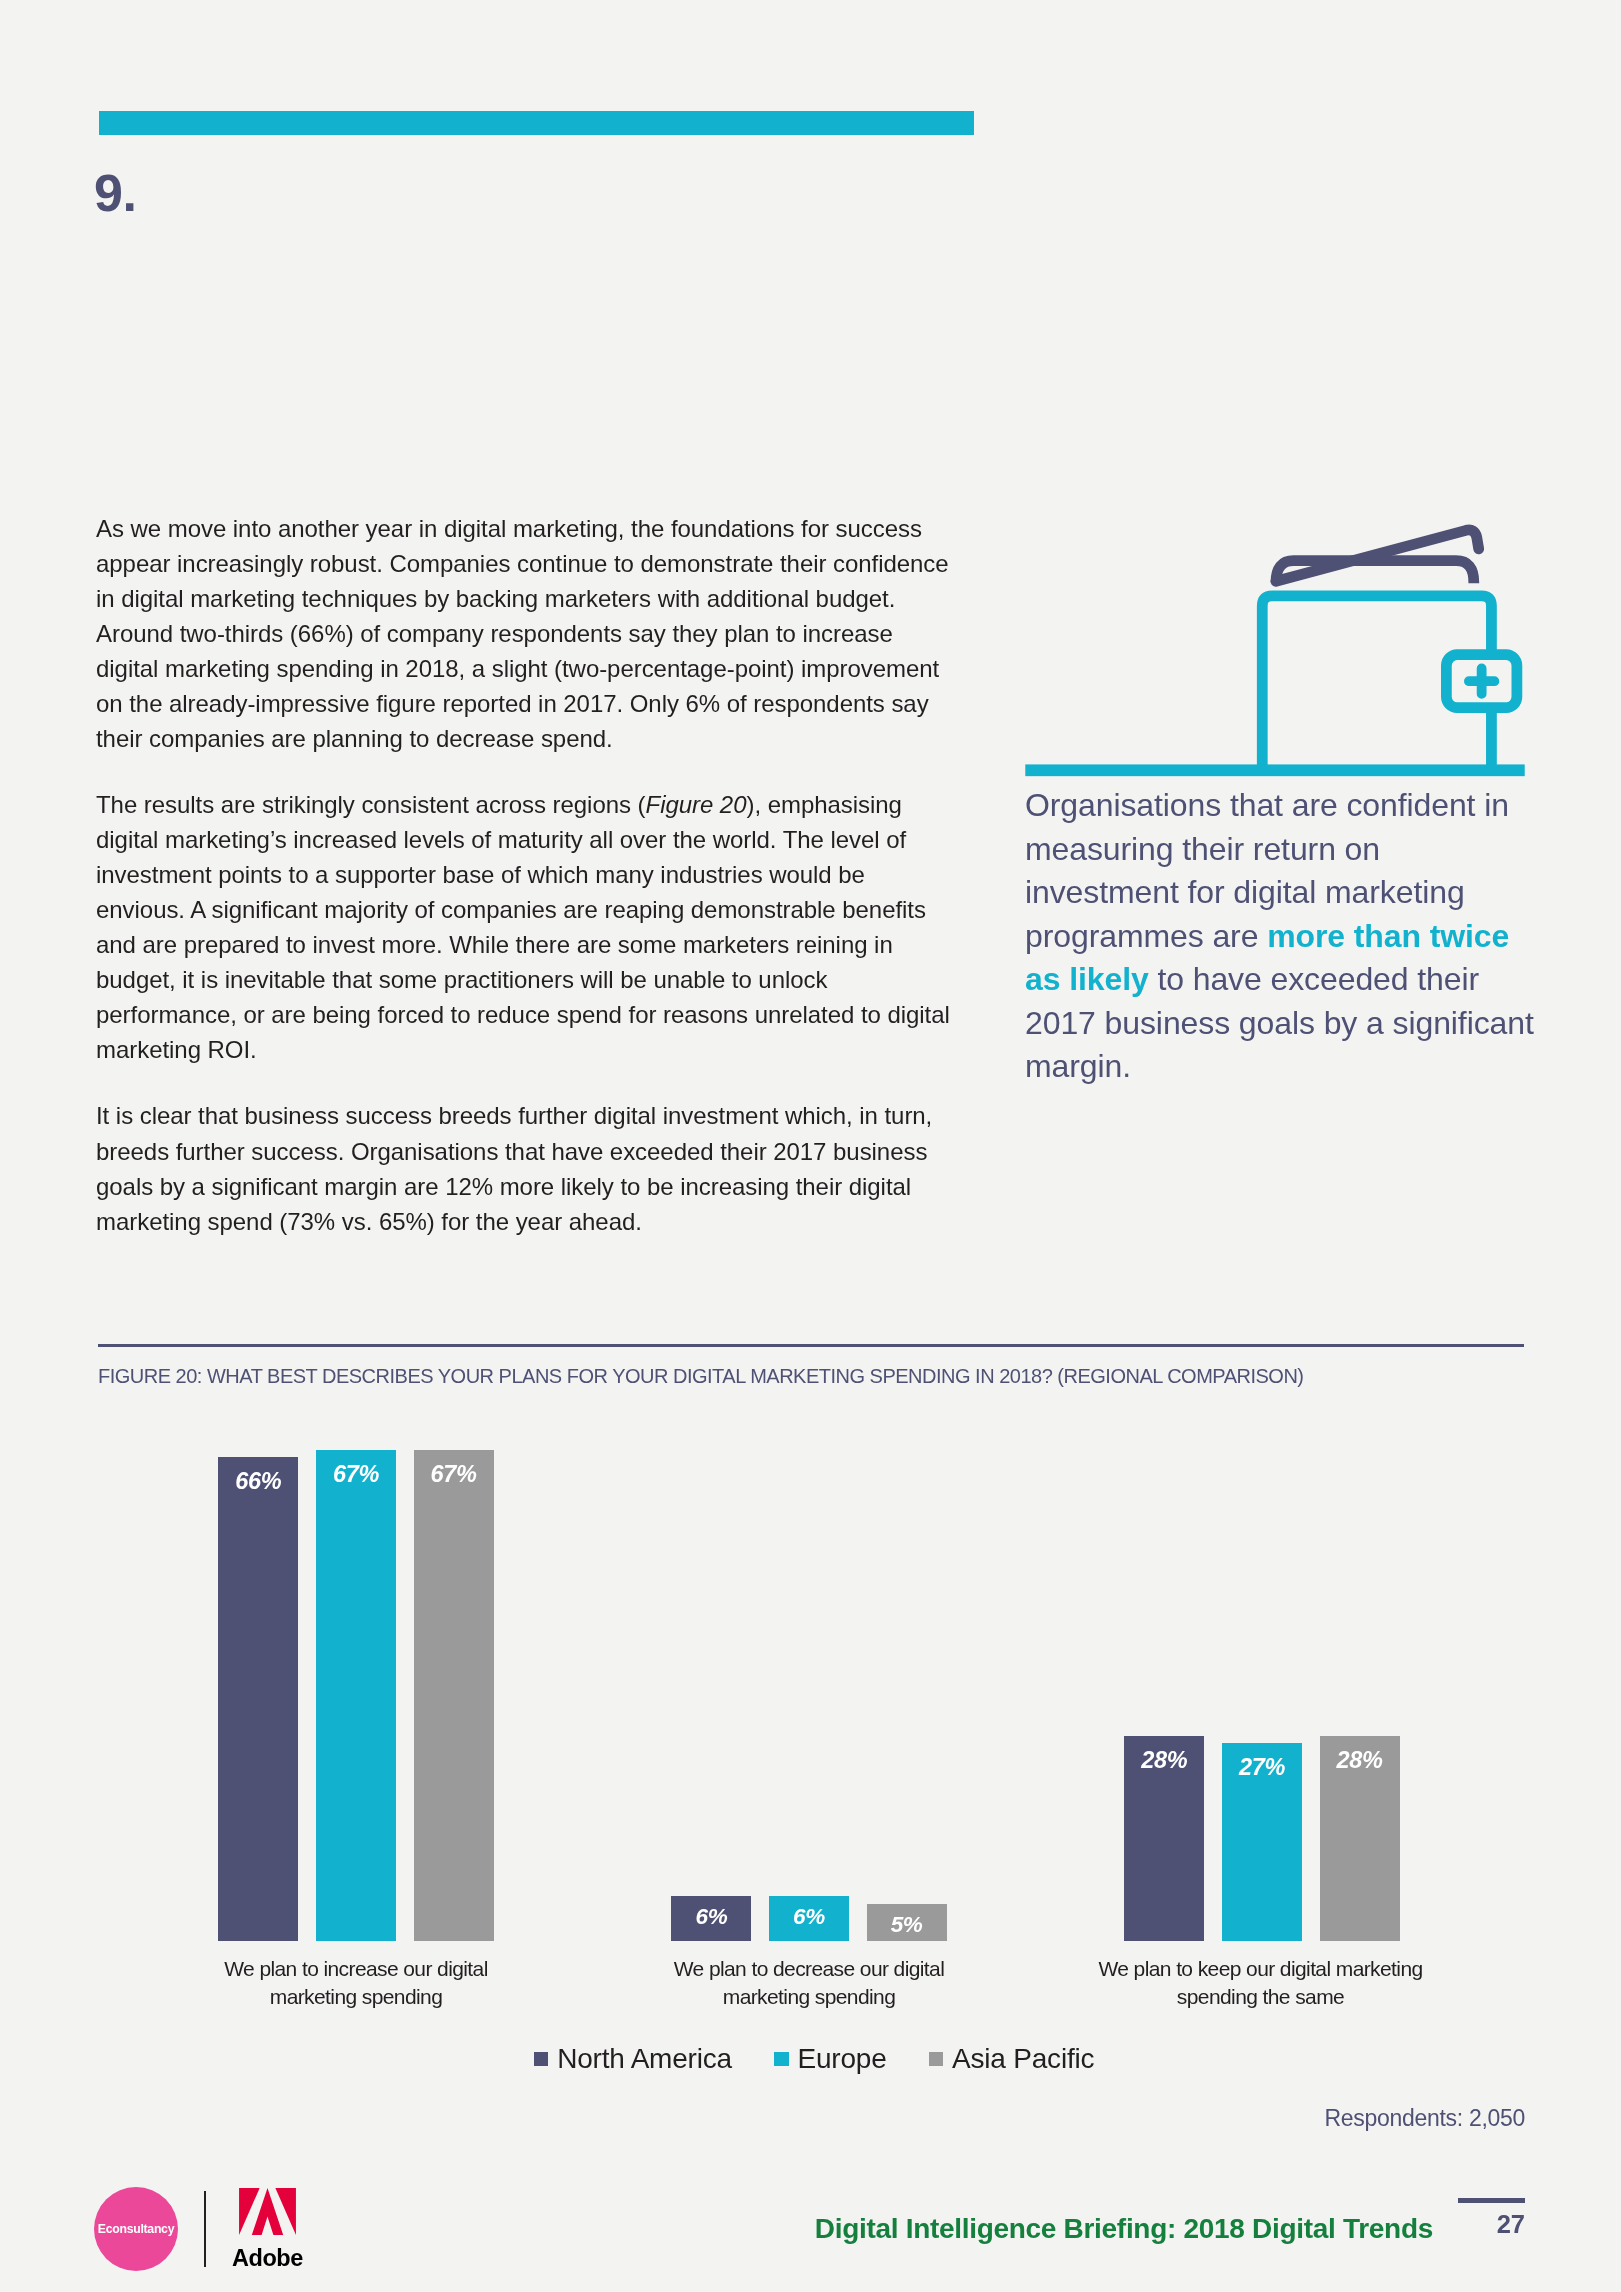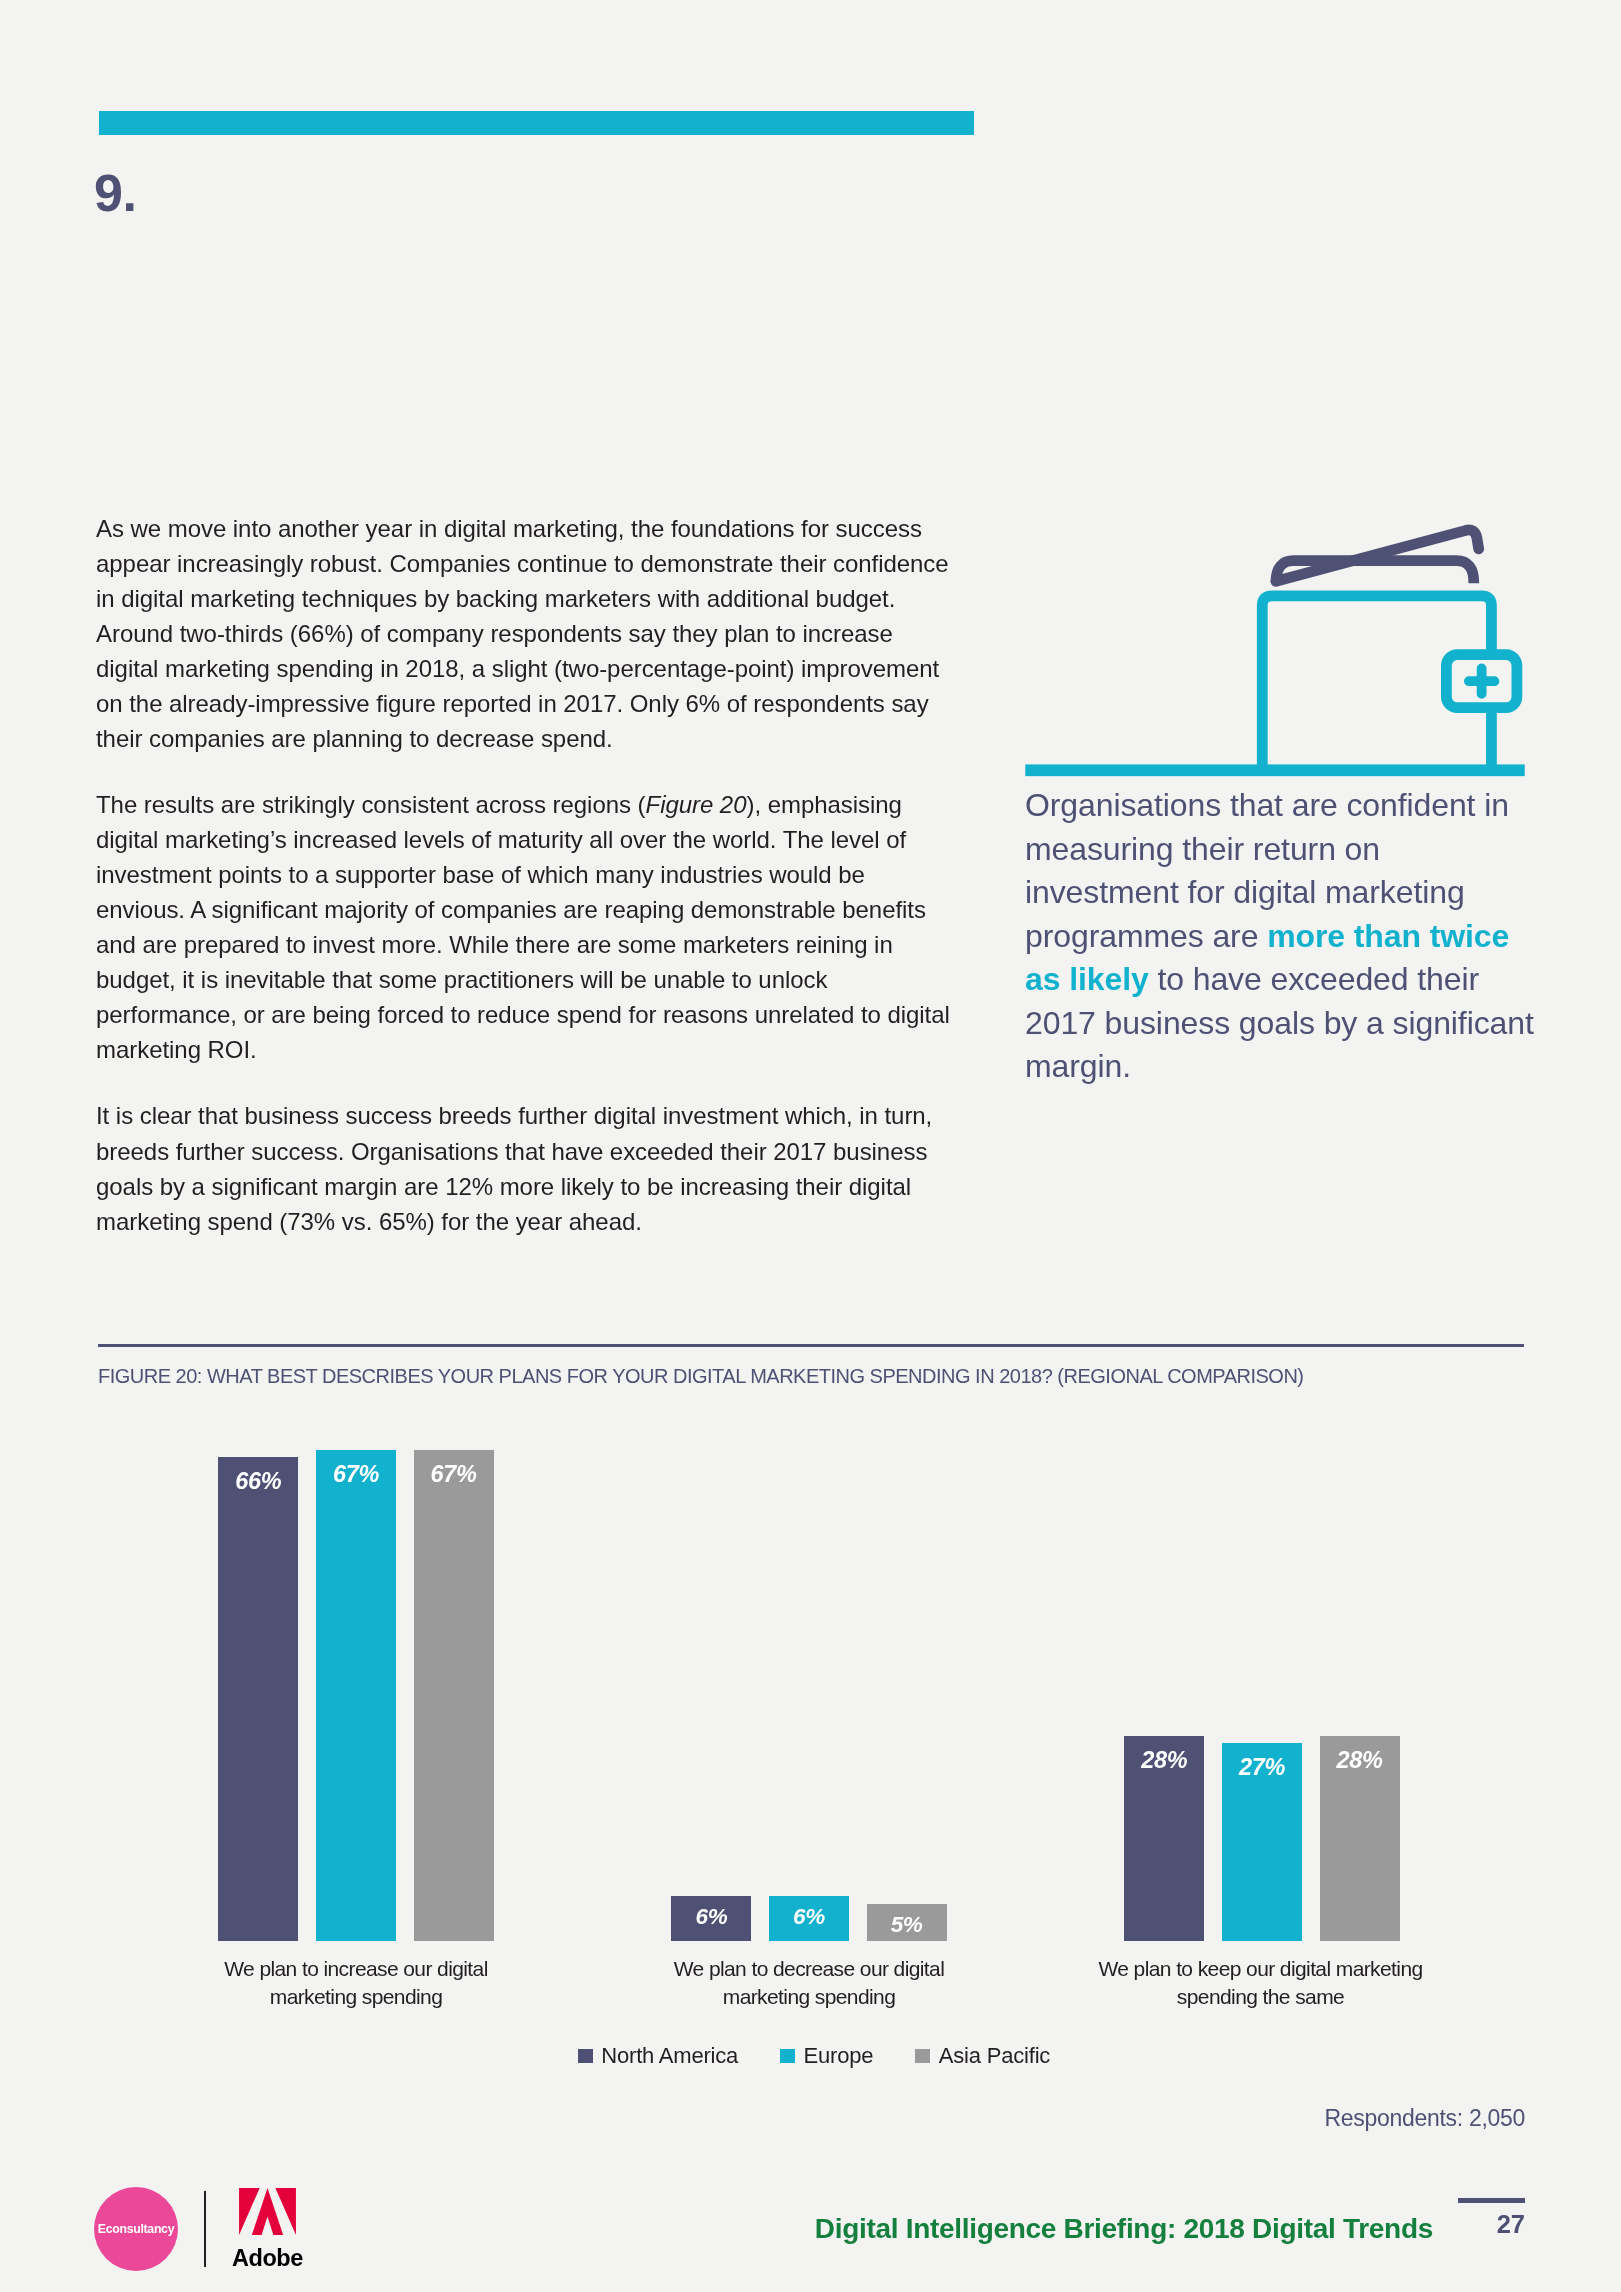--- a/index.html
+++ b/index.html
@@ -176,21 +176,21 @@
     width: 1621px;
     display: flex;
     justify-content: center;
     gap: 35px;
     align-items: center;
   }
   .legend-item {
     display: flex;
     align-items: center;
     gap: 8.8px;
-    font-size: 22px;
+    font-size: 28px;
     color: #231f20;
     letter-spacing: -0.2px;
     margin-left: 7px;
   }
   .legend-swatch {
     width: 14.7px;
     height: 14.7px;
     display: inline-block;
   }
 

